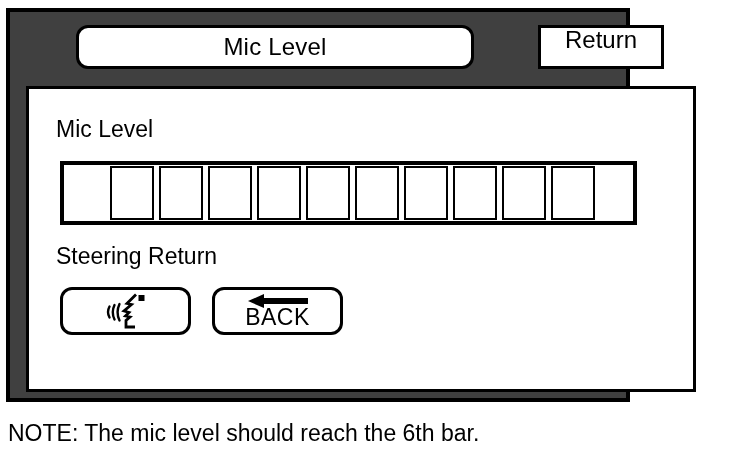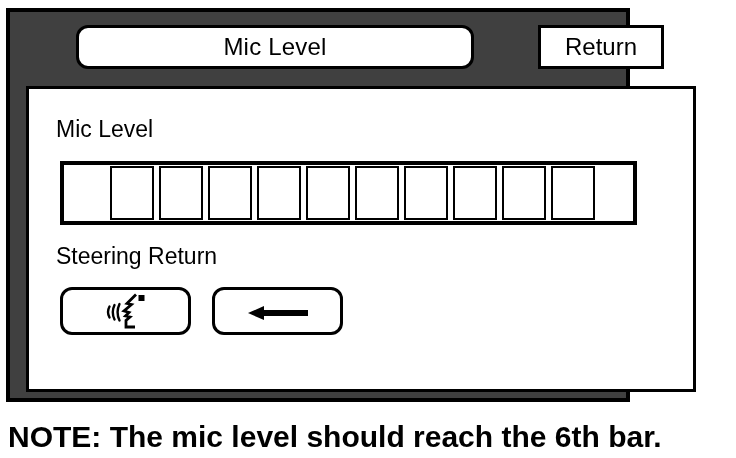--- a/index.html
+++ b/index.html
@@ -62,21 +62,20 @@
   #return-button {
     position: absolute;
     left: 528px;
     top: 13px;
     width: 126px;
     height: 44px;
     border: 3px solid #000000;
     box-sizing: border-box;
     background: #ffffff;
     display: flex;
-    align-items: center;
     justify-content: center;
   }
   #return-button .label {
     font-size: 24px;
     line-height: 1;
   }
 
   
   #content-panel {
     position: absolute;
@@ -161,24 +160,23 @@
     font-size: 23px;
     line-height: 1;
     letter-spacing: 0.5px;
   }
 
   
   #note-text {
     position: absolute;
     left: 8px;
     top: 422px;
-    font-size: 30px;
+    font-size: 23px;
     line-height: 1;
     white-space: nowrap;
-    font-weight: bold;
   }
 </style>
 </head>
 <body>
 
 <div id="device-frame">
 
   <div id="header-bar">
 
     <div id="title-button">
@@ -228,20 +226,21 @@
 
           <rect x="33.5" y="2.0" width="6" height="6" fill="#000000"></rect>
         </svg>
       </div>
 
       <div class="sw-button" id="back-button">
         <svg id="back-arrow-icon" width="64" height="16" viewBox="0 0 64 16">
           <path d="M2 8 L 18 1 L 18 15 Z" fill="#000000"></path>
           <rect x="16" y="5" width="46" height="6" fill="#000000"></rect>
         </svg>
+        <span class="label">BACK</span>
       </div>
 
     </div>
 
   </div>
 
 </div>
 
 <div id="note-text">NOTE: The mic level should reach the 6th bar.</div>
 

